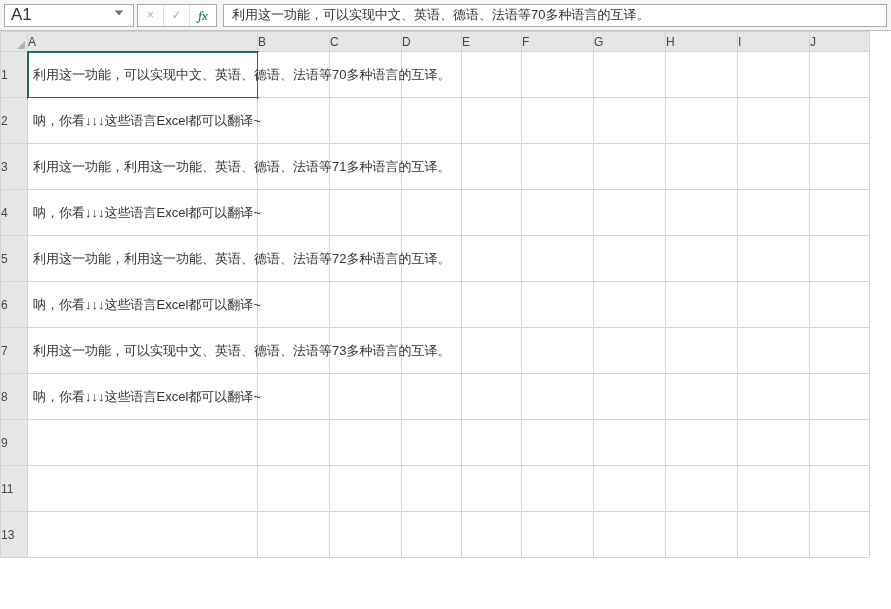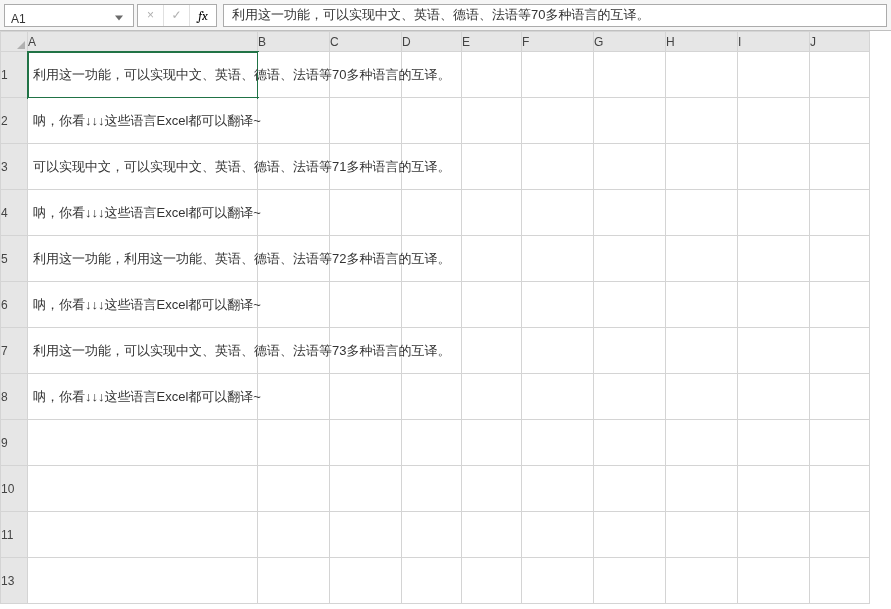--- a/index.html
+++ b/index.html
@@ -28,23 +28,23 @@
       padding: 3px 4px;
       gap: 3px;
     }
 
     .name-box {
       width: 130px;
       height: 23px;
       background: #fff;
       border: 1px solid #ababab;
       display: flex;
-      align-items: flex-end;
+      align-items: flex-start;
       padding: 0 6px;
-      font-size: 12px;
+      font-size: 17px;
       justify-content: space-between;
     }
 
     .name-box-dropdown {
       width: 16px;
       height: 16px;
       display: flex;
       align-items: center;
       justify-content: center;
       color: #6b6b6b;
@@ -74,21 +74,21 @@
       border-right: 1px solid #e0e0e0;
     }
 
     .fx-btn:last-of-type {
       border-right: none;
     }
 
     .fx-btn.fx-label {
       font-style: italic;
       font-family: "Cambria", "Times New Roman", serif;
-      color: #000000;
+      color: #15803d;
       font-size: 13px;
     }
 
     .formula-input {
       flex: 1;
       height: 23px;
       background: #fff;
       border: 1px solid #ababab;
       padding: 0 8px;
       font-size: 13px;
@@ -275,21 +275,21 @@
           <td class="data-cell col-e"></td>
           <td class="data-cell col-f"></td>
           <td class="data-cell col-g"></td>
           <td class="data-cell col-h"></td>
           <td class="data-cell col-i"></td>
           <td class="data-cell col-j"></td>
         </tr>
         <tr>
           <th class="row-header">3</th>
           <td class="data-cell col-a">
-            <div class="overflow-wrap">可以实现中文，可以实现中文、英语、德语、法语等71多种语言的互译。</div>
+            <div class="overflow-wrap">利用这一功能，利用这一功能、英语、德语、法语等71多种语言的互译。</div>
           </td>
           <td class="data-cell col-b"></td>
           <td class="data-cell col-c"></td>
           <td class="data-cell col-d"></td>
           <td class="data-cell col-e"></td>
           <td class="data-cell col-f"></td>
           <td class="data-cell col-g"></td>
           <td class="data-cell col-h"></td>
           <td class="data-cell col-i"></td>
           <td class="data-cell col-j"></td>
@@ -364,33 +364,20 @@
           <td class="data-cell col-d"></td>
           <td class="data-cell col-e"></td>
           <td class="data-cell col-f"></td>
           <td class="data-cell col-g"></td>
           <td class="data-cell col-h"></td>
           <td class="data-cell col-i"></td>
           <td class="data-cell col-j"></td>
         </tr>
         <tr>
           <th class="row-header">9</th>
-          <td class="data-cell col-a"></td>
-          <td class="data-cell col-b"></td>
-          <td class="data-cell col-c"></td>
-          <td class="data-cell col-d"></td>
-          <td class="data-cell col-e"></td>
-          <td class="data-cell col-f"></td>
-          <td class="data-cell col-g"></td>
-          <td class="data-cell col-h"></td>
-          <td class="data-cell col-i"></td>
-          <td class="data-cell col-j"></td>
-        </tr>
-        <tr>
-          <th class="row-header">10</th>
           <td class="data-cell col-a"></td>
           <td class="data-cell col-b"></td>
           <td class="data-cell col-c"></td>
           <td class="data-cell col-d"></td>
           <td class="data-cell col-e"></td>
           <td class="data-cell col-f"></td>
           <td class="data-cell col-g"></td>
           <td class="data-cell col-h"></td>
           <td class="data-cell col-i"></td>
           <td class="data-cell col-j"></td>

